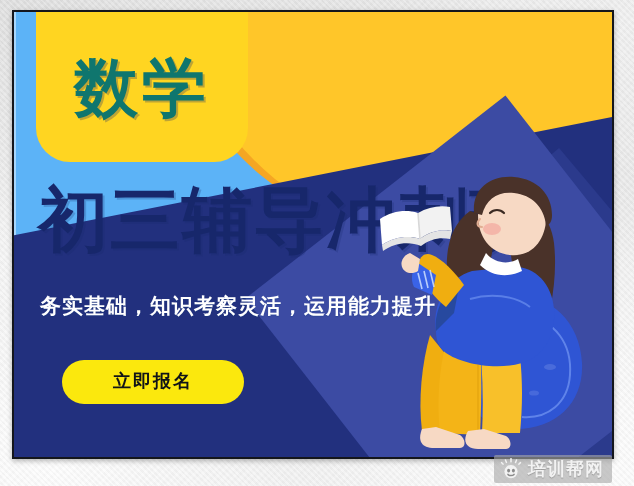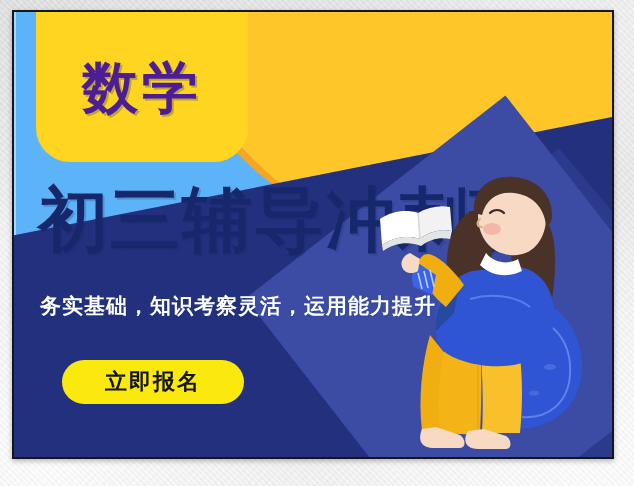--- a/index.html
+++ b/index.html
@@ -94,23 +94,23 @@
     width: 212px;
     height: 160px;
     background: #ffd521;
     border-radius: 0 0 34px 34px;
     display: flex;
     align-items: center;
     justify-content: center;
   }
   .subject-text {
     font-family: "DejaVu Sans", "Liberation Sans", sans-serif;
-    font-size: 56px;
-    font-weight: 700;
-    color: #4c1d95;
+    font-size: 64px;
+    font-weight: 700;
+    color: #0f766e;
     letter-spacing: 4px;
     line-height: 1;
     padding-top: 12px;
     text-shadow: 2px 2px 0 rgba(23,39,107,.28);
     white-space: nowrap;
   }
 
   
   .band-light {
     position: absolute;
@@ -184,22 +184,22 @@
   .cta {
     position: absolute;
     left: 48px;
     top: 348px;
     width: 182px;
     height: 44px;
     background: #fbe80d;
     border: none;
     border-radius: 24px;
     color: #111418;
-    font-family: Liberation Sans, sans-serif;
-    font-size: 22px;
+    font-family: Liberation Mono, monospace;
+    font-size: 18px;
     font-weight: 700;
     letter-spacing: 2px;
     cursor: pointer;
     padding: 0;
     line-height: 44px;
     text-align: center;
   }
 
   
   .illo {
@@ -302,14 +302,30 @@
         <path d="M116 46 C120 42 126 42 130 46" fill="none" stroke="#3a2a22" stroke-width="2.2" stroke-linecap="round"></path>
 
         <path d="M106 52 C102 56 103 60 108 60" fill="none" stroke="#e0ad92" stroke-width="2" stroke-linecap="round"></path>
 
         <path d="M112 86 C120 96 134 98 144 92 L148 104 C132 112 116 108 106 98 Z" fill="#ffffff"></path>
       </svg>
 
     </div>
   </div>
 
+  <div class="watermark">
+    <svg width="22" height="22" viewBox="0 0 22 22">
+      <g fill="#f2f2f2">
+        <rect x="10.2" y="0" width="1.6" height="4.4" rx=".6"></rect>
+        <rect x="5.2" y="1.2" width="1.5" height="4" rx=".6" transform="rotate(-22 6 3.2)"></rect>
+        <rect x="15.3" y="1.2" width="1.5" height="4" rx=".6" transform="rotate(22 16 3.2)"></rect>
+        <rect x="1.6" y="3.6" width="1.5" height="3.6" rx=".6" transform="rotate(-46 2.3 5.4)"></rect>
+        <rect x="18.9" y="3.6" width="1.5" height="3.6" rx=".6" transform="rotate(46 19.6 5.4)"></rect>
+      </g>
+      <circle cx="11" cy="13.6" r="6.6" fill="#f2f2f2"></circle>
+      <ellipse cx="8.6" cy="12.6" rx="1.5" ry="1.9" fill="#8b8b8b"></ellipse>
+      <ellipse cx="13.4" cy="12.6" rx="1.5" ry="1.9" fill="#8b8b8b"></ellipse>
+      <path d="M8 16.4 C9.4 18 12.6 18 14 16.4" fill="none" stroke="#8b8b8b" stroke-width="1.5" stroke-linecap="round"></path>
+    </svg>
+    <span class="wm-text">培训帮网</span>
+  </div>
 
 </div>
 
 </body></html>

